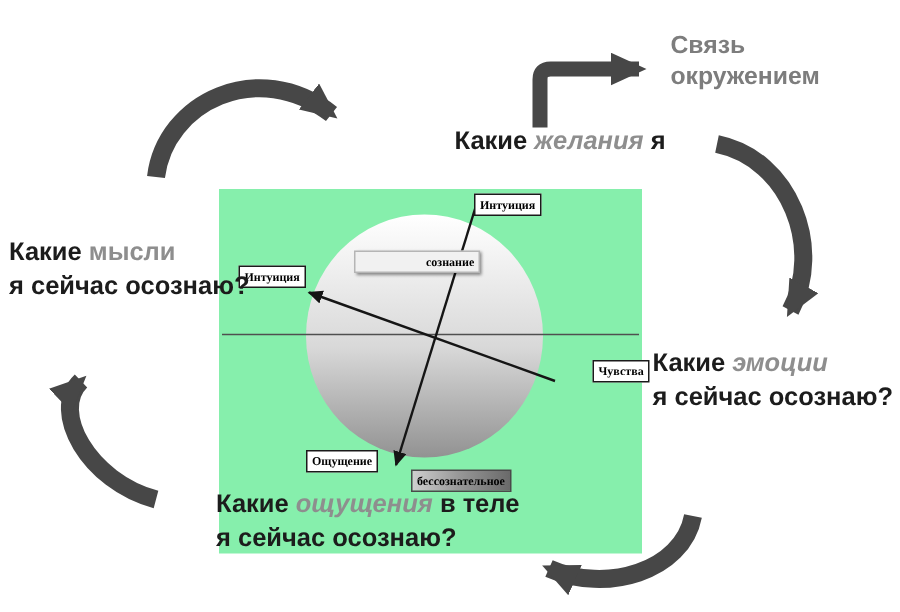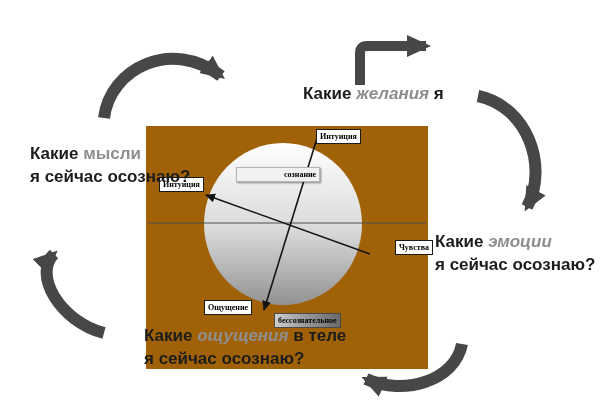--- a/index.html
+++ b/index.html
@@ -5,27 +5,27 @@
   html,body{margin:0;padding:0;background:#fff;}
   #canvas{
     position:relative;width:600px;height:408px;background:#fff;overflow:hidden;
     font-family:"Liberation Sans",sans-serif;
   }
   svg{position:absolute;left:0;top:0;}
   
   .q{position:absolute;font-weight:bold;font-size:17px;line-height:23px;color:#1c1c1c;white-space:nowrap;z-index:5;}
   .q .kw{color:#8e8e8e;}
   .q .kw.it{font-style:italic;}
-  .q-left{left:6px;top:142px;margin-left:24px;}
+  .q-left{left:6px;top:156px;}
   .q-top{left:303px;top:82px;}
   .q-right{left:435px;top:230px;}
   .q-bottom{left:144px;top:324px;}
   .env{position:absolute;left:447px;top:20px;font-weight:bold;font-size:16.5px;line-height:21px;color:#7d7d7d;white-space:nowrap;}
   
-  #diagram{position:absolute;left:146px;top:126px;width:282px;height:243px;background:#a16207;z-index:1;}
+  #diagram{position:absolute;left:146px;top:126px;width:282px;height:243px;background:#86efac;z-index:1;}
   .dlabel{
     position:absolute;background:#fff;border:1px solid #1a1a1a;color:#000;
     font-family:"Liberation Serif",serif;font-weight:bold;font-size:8px;line-height:11px;
     padding:1px 3px;white-space:nowrap;z-index:3;
   }
   .dlabel.zone-c{background:#f1f1f1;border:1px solid #b5b5b5;box-shadow:1px 1px 2px rgba(0,0,0,.45);padding-left:47px;}
   .dlabel.zone-u{background:linear-gradient(90deg,#cfcfcf 0%,#9a9a9a 45%,#6a6a6a 100%);border:1px solid #4a4a4a;}
 </style>
 </head>
 <body>
@@ -63,20 +63,24 @@
       <line x1="224" y1="128" x2="60" y2="69" stroke="#151515" stroke-width="1.6" marker-end="url(#mSmall)"></line>
     </svg>
     <div class="dlabel" style="left:170px;top:3px;">Интуиция</div>
     <div class="dlabel" style="left:13px;top:51px;">Интуиция</div>
     <div class="dlabel zone-c" style="left:90px;top:41px;">сознание</div>
     <div class="dlabel" style="left:225px;top:114px;margin-left:24px;">Чувства</div>
     <div class="dlabel zone-u" style="left:128px;top:143px;margin-top:44px;">бессознательное</div>
     <div class="dlabel" style="left:58px;top:174px;">Ощущение</div>
   </div>
 
+  <div class="env">
+    <div>Связь</div>
+    <div>окружением</div>
+  </div>
 
   <div class="q q-left">
     <div><span>Какие</span> <span class="kw">мысли</span> <span></span></div>
     <div>я сейчас осознаю?</div>
   </div>
 
   <div class="q q-top">
     <div><span>Какие</span> <span class="kw it">желания</span> <span>я</span></div>
   </div>
 

